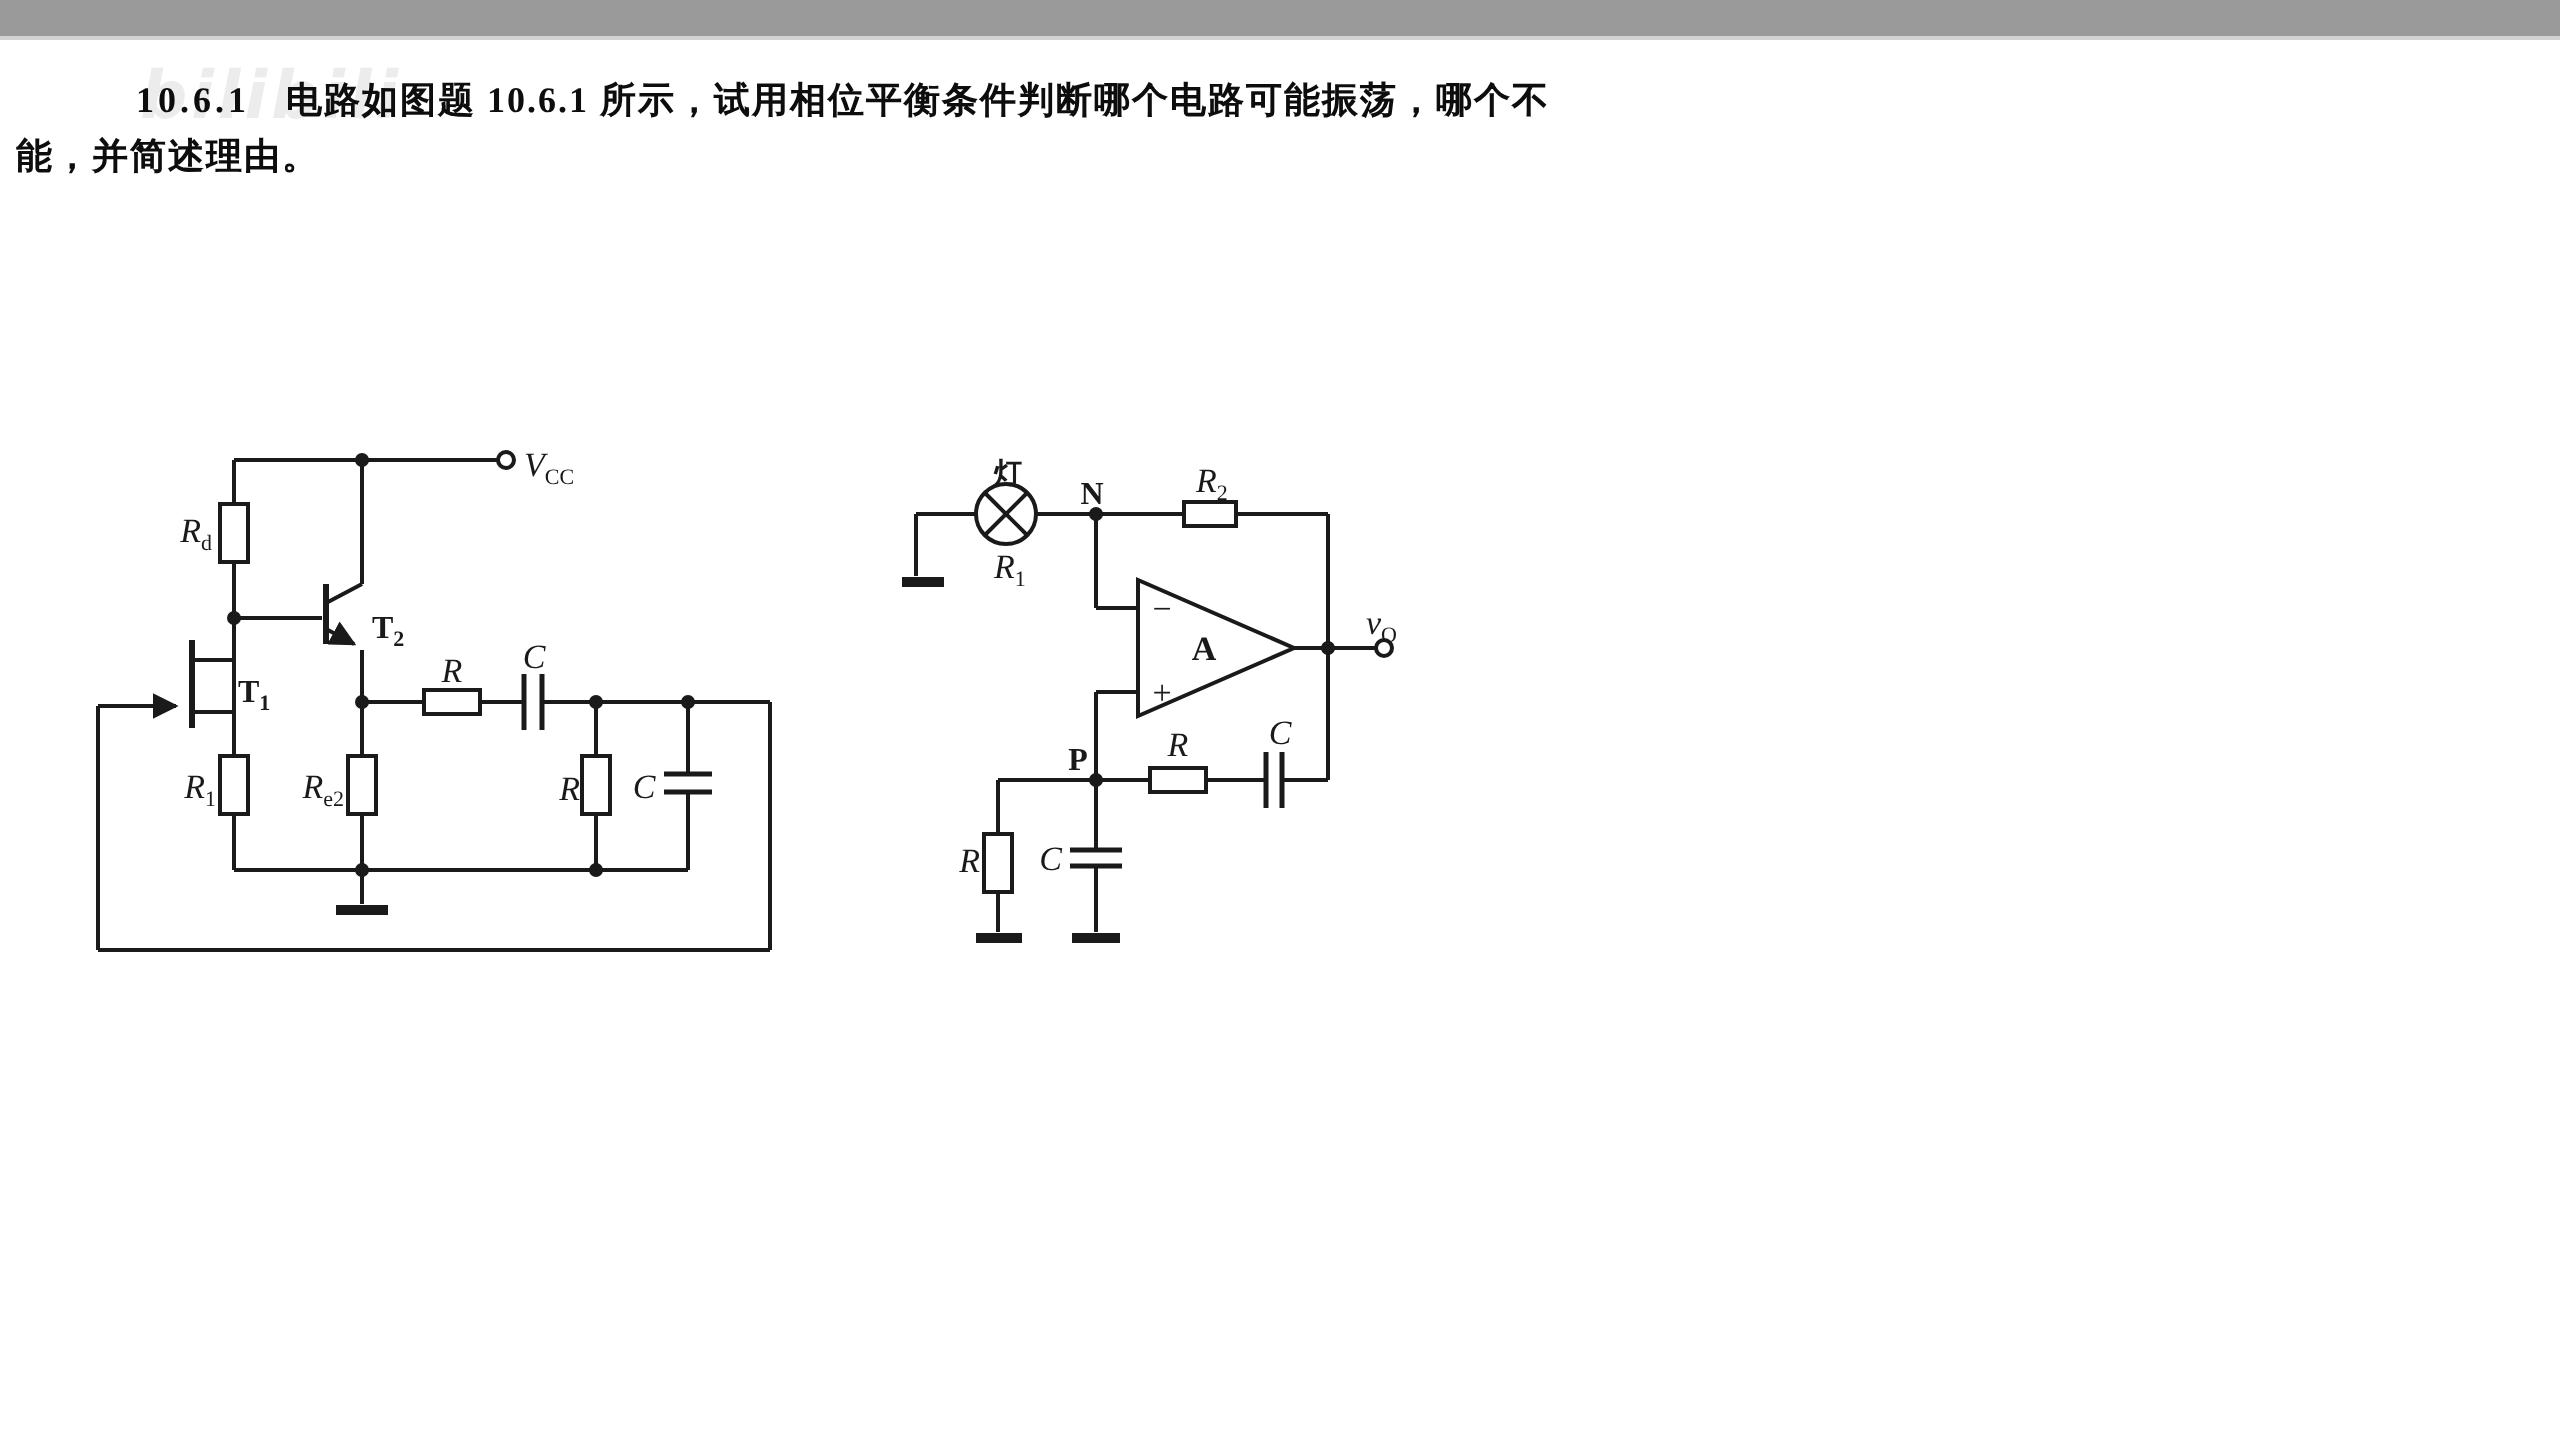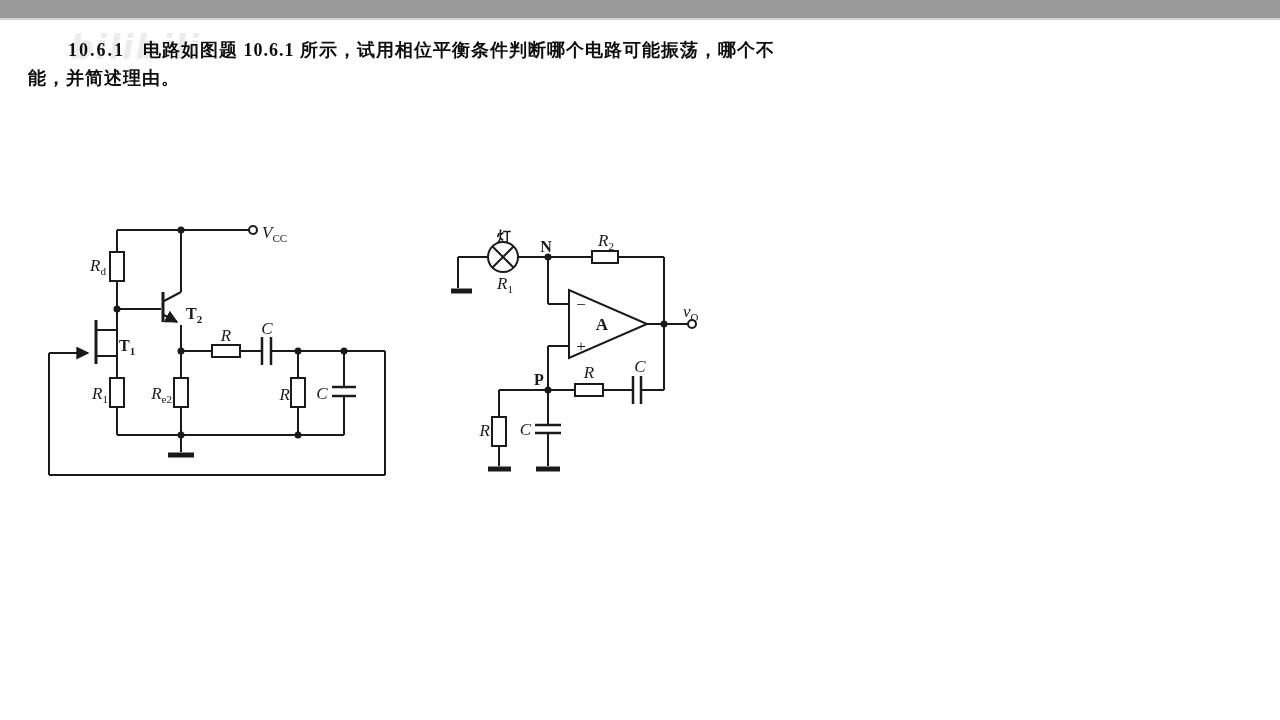--- a/index.html
+++ b/index.html
@@ -32,21 +32,21 @@
   }
   .problem{
     position:absolute;left:0;top:0;width:1280px;z-index:2;
     color:#0d0d0d;
     font-weight:700;
     font-size:18px;
     letter-spacing:1px;
   }
   .problem .line1{position:absolute;left:68px;top:38px;white-space:nowrap;}
   .problem .line1 .num{margin-right:18px;letter-spacing:2px;}
-  .problem .line2{position:absolute;left:28px;top:66px;white-space:nowrap;}
+  .problem .line2{position:absolute;left:8px;top:66px;white-space:nowrap;}
   svg.fig{position:absolute;left:0;top:0;z-index:3;}
   svg.fig text{
     fill:var(--ink);
     font-family:"Liberation Serif","DejaVu Serif",serif;
   }
   .lbl{font-style:italic;font-size:17px;}
   .lbl-up{font-style:normal;font-size:16px;font-weight:700;}
   .sub{font-style:normal;font-size:11px;}
   .cjk{font-family:"DejaVu Sans","Liberation Sans",sans-serif;font-size:14px;font-weight:700;font-style:normal;}
   .sign{font-size:17px;font-weight:400;font-style:normal;font-family:"DejaVu Sans",sans-serif;}

